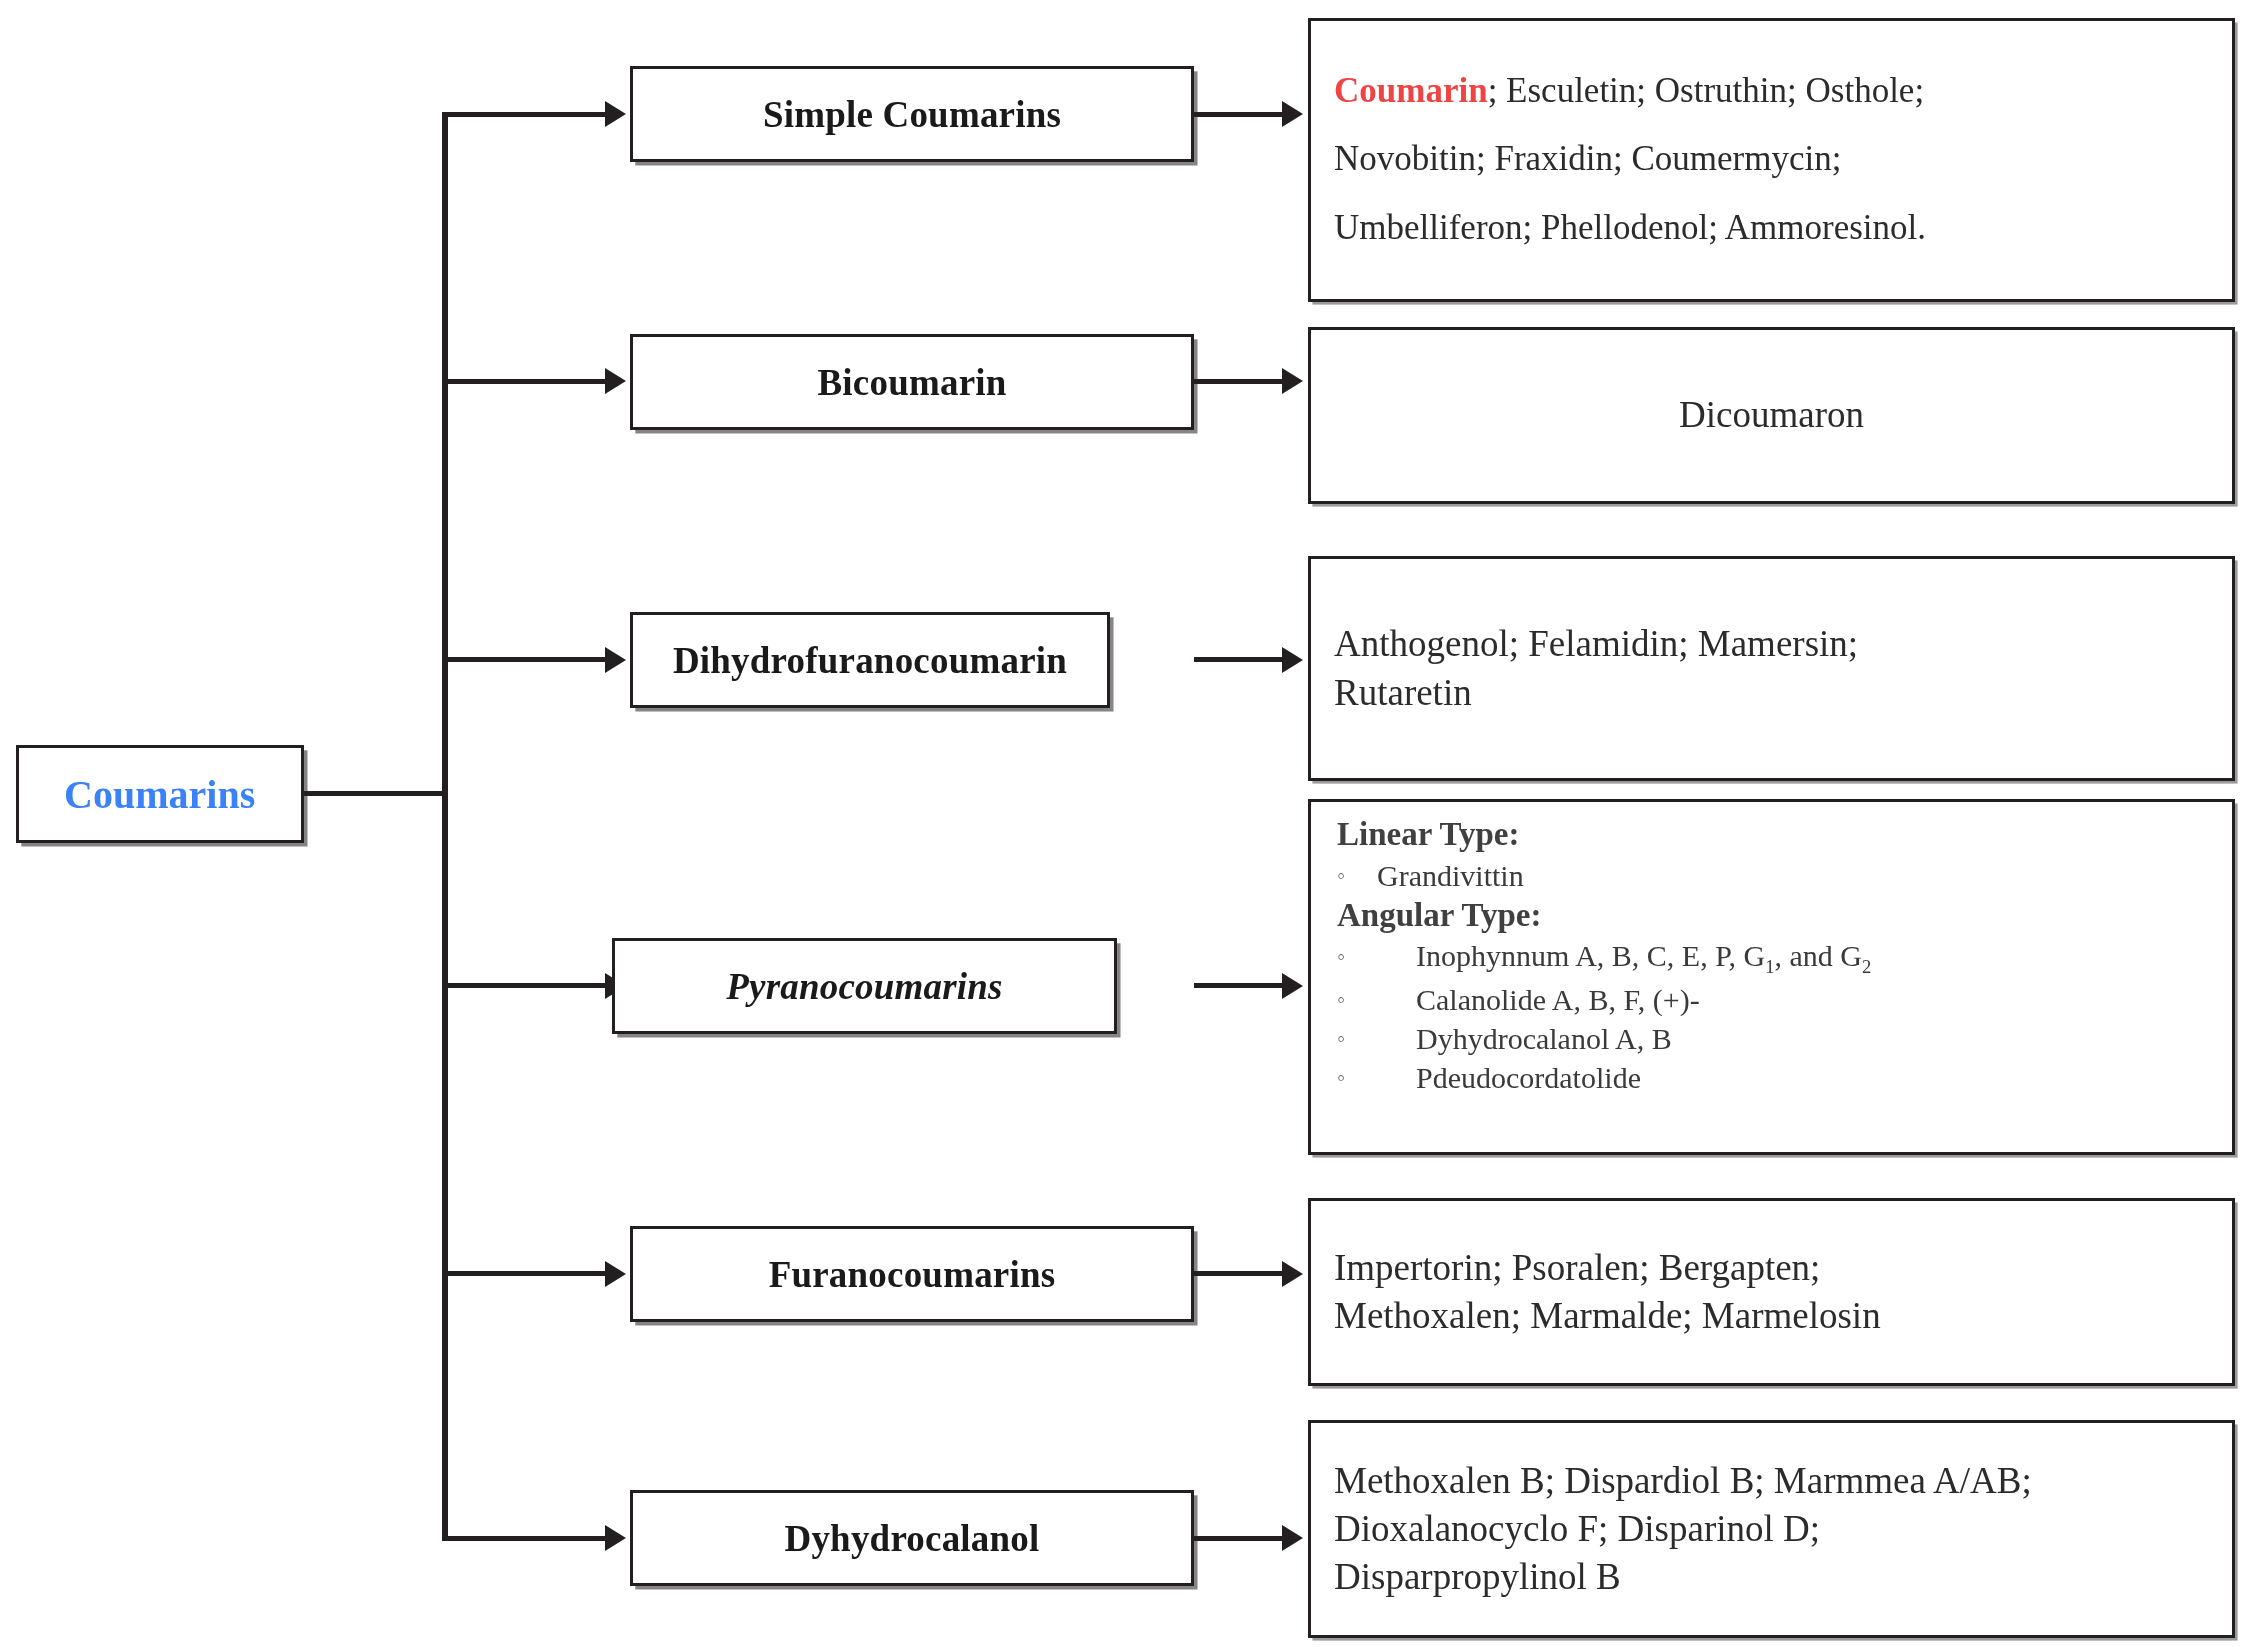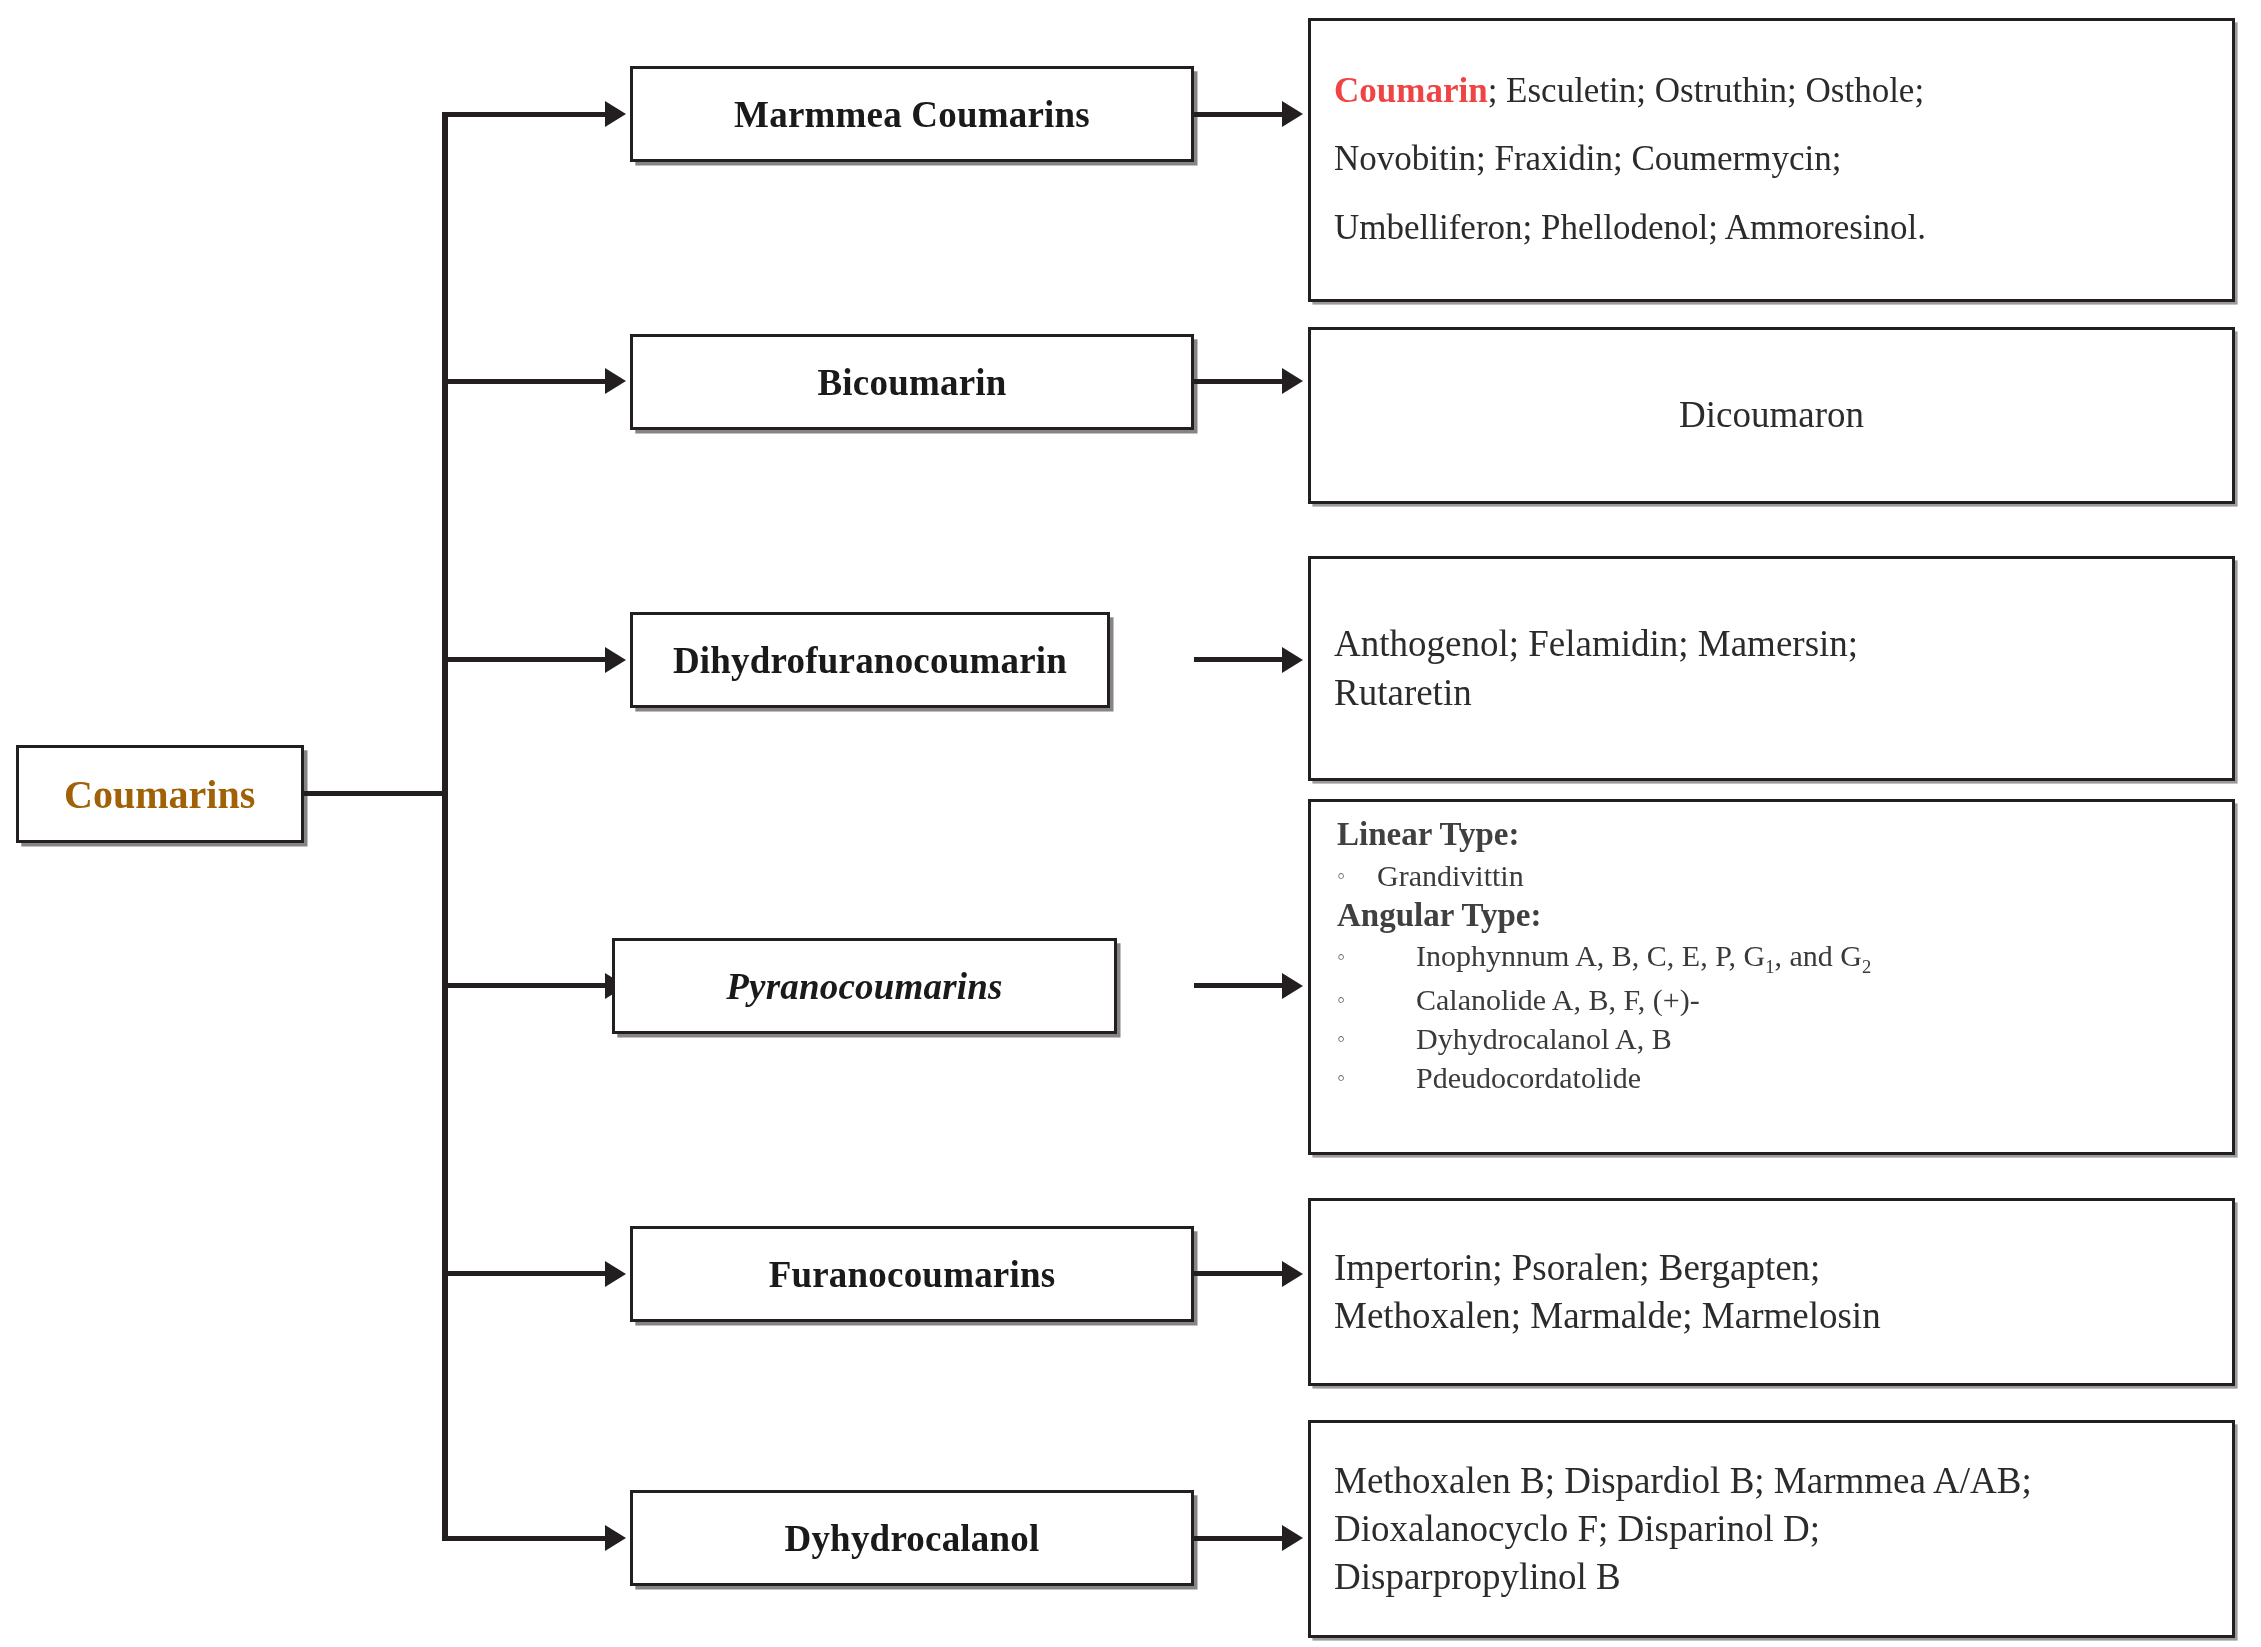--- a/index.html
+++ b/index.html
@@ -30,21 +30,21 @@
     justify-content: center;
     font-weight: bold;
     color: #1a1a1a;
     letter-spacing: 0.2px;
   }
   .root-box {
     display: flex;
     align-items: center;
     justify-content: center;
     font-weight: bold;
-    color: #a16207;
+    color: #3b82f6;
   }
   .detail-box {
     border: 3.5px solid #231f20;
     box-shadow: 3.5px 3.5px 0 -0.9px rgba(35,31,32,0.45);
     display: flex;
     flex-direction: column;
     justify-content: center;
     padding: 8.7px 23px;
     color: #2b2b2b;
   }
@@ -144,21 +144,21 @@
   <div class="arrow" style="left:1282px; top:973px;"></div>
 
   <div class="hline" style="left:1194px; top:1271px; width:96px; height:5.2px;"></div>
   <div class="arrow" style="left:1282px; top:1261px;"></div>
 
   <div class="hline" style="left:1194px; top:1536px; width:96px; height:5.2px;"></div>
   <div class="arrow" style="left:1282px; top:1525px;"></div>
 
   <div class="box root-box" style="left:15.7px; top:745px; width:288px; height:98px; font-size:40px;">Coumarins</div>
 
-  <div class="box cat-box" style="left:630px; top:66px; width:564px; height:96px; font-size:37px;">Marmmea Coumarins</div>
+  <div class="box cat-box" style="left:630px; top:66px; width:564px; height:96px; font-size:37px;">Simple Coumarins</div>
 
   <div class="box cat-box" style="left:630px; top:334px; width:564px; height:96px; font-size:37px;">Bicoumarin</div>
 
   <div class="box cat-box" style="left:630px; top:612px; width:480px; height:96px; font-size:37px;">Dihydrofuranocoumarin</div>
 
   <div class="box cat-box" style="left:612px; top:938px; width:505px; height:96px; font-size:37px;font-style:italic;">Pyranocoumarins</div>
 
   <div class="box cat-box" style="left:630px; top:1226px; width:564px; height:96px; font-size:37px;">Furanocoumarins</div>
 
   <div class="box cat-box" style="left:630px; top:1490px; width:564px; height:96px; font-size:37px;">Dyhydrocalanol</div>

